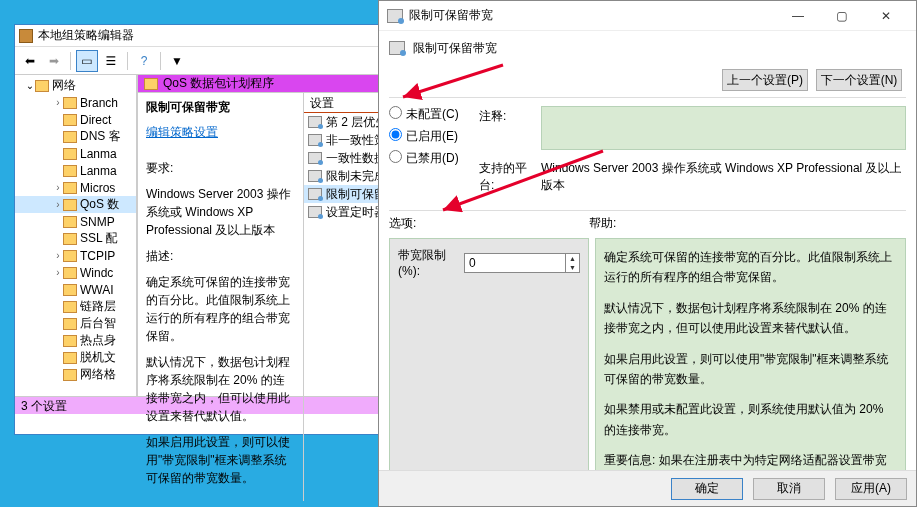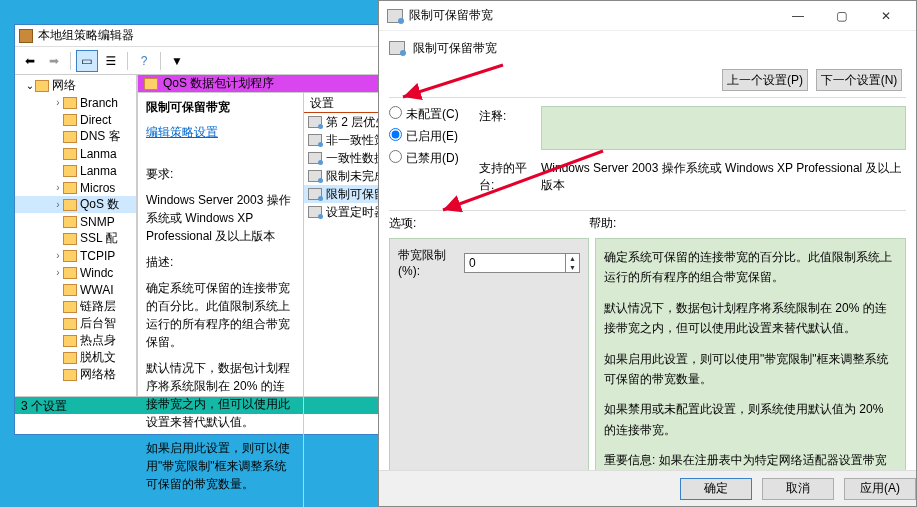--- a/index.html
+++ b/index.html
@@ -22,29 +22,29 @@
 .gpedit .tree .chev.open{color:#000}
 .gpedit .tree .fico{width:14px;height:12px;background:#fdd168;border:1px solid #c88a3a;margin-right:3px;display:inline-block}
 .gpedit .tree .lvl1{padding-left:10px}
 .gpedit .tree .lvl2{padding-left:38px}
 .gpedit .rpanel{flex:1;display:flex;flex-direction:column;border-left:1px solid #ccc}
 .gpedit .rhead{height:22px;background:#d946ef;border-bottom:1px solid #ccc;display:flex;align-items:center;padding:0 6px}
 .gpedit .rhead .fico{width:14px;height:12px;background:#fdd168;border:1px solid #c88a3a;margin-right:5px}
 .gpedit .rbody{flex:1;display:flex}
 .gpedit .desc{width:165px;padding:6px 8px;color:#000;overflow:hidden}
 .gpedit .desc .dtitle{font-weight:bold;margin-bottom:8px}
-.gpedit .desc .dlink{color:#0066cc;text-decoration:underline;margin-bottom:24px;display:inline-block}
+.gpedit .desc .dlink{color:#0066cc;text-decoration:underline;margin-bottom:18px;display:inline-block}
 .gpedit .desc p{margin-bottom:8px;line-height:1.5}
 .gpedit .settings{flex:1;border-left:1px solid #ccc;overflow:hidden}
 .gpedit .settings .shead{height:20px;border-bottom:1px solid #c2410c;padding:2px 6px}
 .gpedit .settings .srow{display:flex;align-items:center;height:18px;padding:0 4px}
 .gpedit .settings .srow.sel{background:#cde8ff}
 .gpedit .settings .sico{width:14px;height:12px;background:#e0e0e0;border:1px solid #888;margin-right:4px;position:relative}
 .gpedit .settings .sico::after{content:"";position:absolute;width:5px;height:5px;background:#5a9bd5;border-radius:50%;right:-2px;bottom:-2px}
-.gpedit .status{height:18px;border-top:1px solid #ccc;padding:1px 6px;background:#14b8a6}
+.gpedit .status{height:18px;border-top:1px solid #ccc;padding:1px 6px;background:#f0abfc}
 
 
 .dlg{position:absolute;left:378px;top:0;width:539px;height:507px;background:#fff;border:1px solid #888}
 .dlg .titlebar{height:30px;background:#fff;display:flex;align-items:center;padding:0 8px;border-bottom:1px solid #eee}
 .dlg .titlebar .tico{width:16px;height:14px;background:#e0e0e0;border:1px solid #888;margin-right:6px;position:relative}
 .dlg .titlebar .tico::after{content:"";position:absolute;width:6px;height:6px;background:#5a9bd5;border-radius:50%;right:-2px;bottom:-2px}
 .dlg .titlebar .winbtns{margin-left:auto;display:flex}
 .dlg .titlebar .winbtn{width:44px;height:28px;display:flex;align-items:center;justify-content:center;color:#333}
 .dlg .subhead{height:34px;display:flex;align-items:center;padding:0 10px}
 .dlg .subhead .tico{width:16px;height:14px;background:#e0e0e0;border:1px solid #888;margin-right:8px;position:relative}
@@ -65,21 +65,21 @@
 .dlg .optrow .lbl{width:200px}
 .dlg .optpane{display:flex;margin:4px 10px 0 10px;height:262px}
 .dlg .optleft{width:200px;border:1px solid #b7d2b7;background:#e5e5e5;padding:8px}
 .dlg .optleft .inprow{display:flex;align-items:center}
 .dlg .optleft .inprow .spinwrap{display:flex;border:1px solid #888;background:#fff;height:20px;margin-left:6px}
 .dlg .optleft .inprow .spinwrap input{width:100px;border:none;padding:0 4px;outline:none}
 .dlg .optleft .inprow .spinwrap .arrows{width:14px;display:flex;flex-direction:column;border-left:1px solid #888}
 .dlg .optleft .inprow .spinwrap .arrows div{flex:1;display:flex;align-items:center;justify-content:center;font-size:7px;line-height:1;color:#333}
 .dlg .optright{flex:1;border:1px solid #b7d2b7;background:#d9ead3;padding:8px;margin-left:6px;line-height:1.7}
 .dlg .optright p{margin-bottom:10px}
-.dlg .footer{height:36px;display:flex;align-items:center;justify-content:flex-end;padding:0 0;gap:10px;border-top:1px solid #ddd;position:absolute;bottom:0;left:0;right:0;background:#f0f0f0}
+.dlg .footer{height:36px;display:flex;align-items:center;justify-content:flex-end;padding:0 9px;gap:10px;border-top:1px solid #ddd;position:absolute;bottom:0;left:0;right:0;background:#f0f0f0}
 .dlg .footer .btn{width:72px;height:22px;border:1px solid #adadad;background:#e1e1e1;display:flex;align-items:center;justify-content:center}
 .dlg .footer .btn.primary{border:1px solid #3a82c8}
 
 
 .arrow{position:absolute;pointer-events:none}
 .arrow svg{overflow:visible}
 
 
 .vscroll{position:absolute;right:0;top:0;bottom:0;width:16px;background:#f0f0f0;border-left:1px solid #ddd}
 .vscroll .thumb{position:absolute;left:2px;right:2px;background:#c0c0c0}

